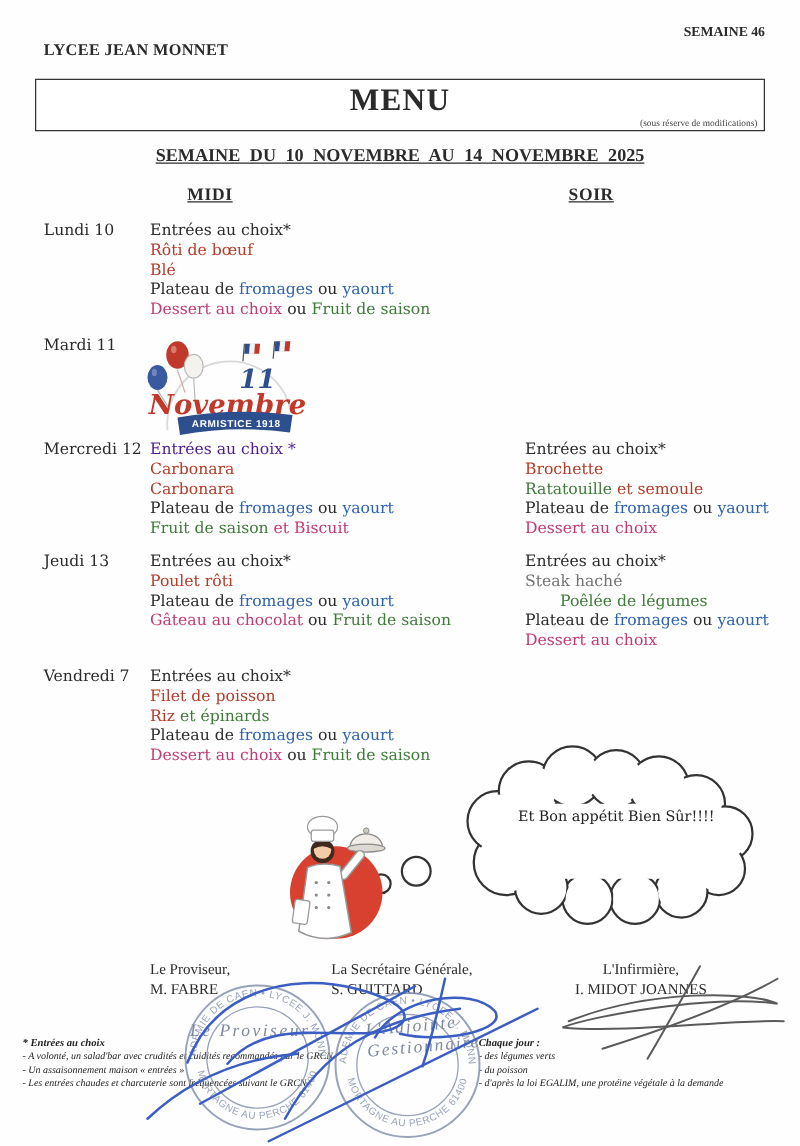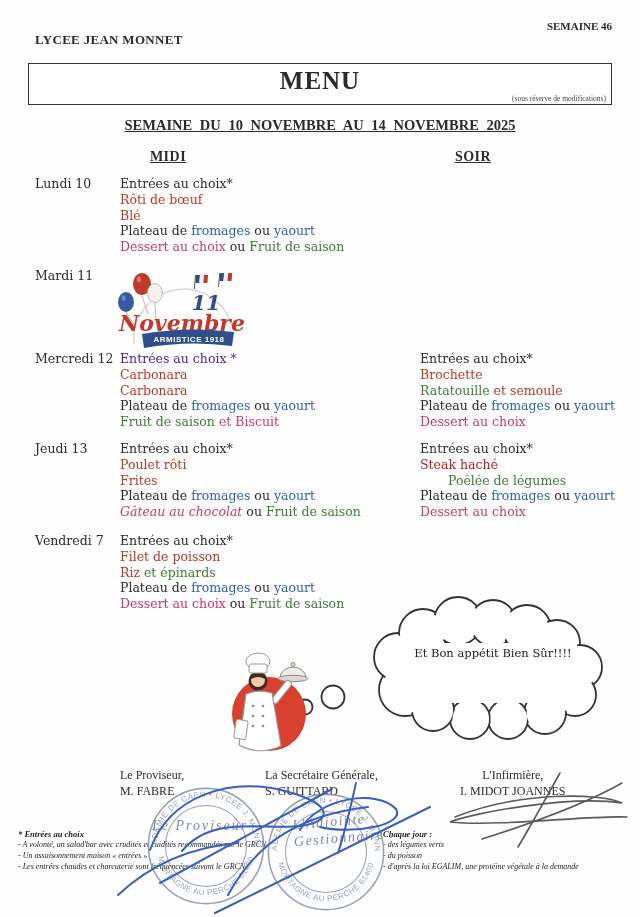--- a/index.html
+++ b/index.html
@@ -98,27 +98,26 @@
           <div class="menu-line"><span style="color: rgb(62, 123, 57);">Ratatouille</span><span style="color: rgb(180, 59, 40); text-align: center;"> et semoule</span></div>
           <div class="menu-line"><span style="color: rgb(43, 43, 43);">Plateau de </span><span style="color: rgb(46, 98, 174);">fromages</span><span style="color: rgb(43, 43, 43);"> ou </span><span style="color: rgb(46, 98, 174);">yaourt</span></div>
           <div class="menu-line"><span style="color: rgb(194, 58, 116);">Dessert au choix</span></div>
         </div>
       </div>
       <div class="day-row">
         <div class="day-label">Jeudi 13</div>
         <div class="day-col midi">
           <div class="menu-line"><span style="color: rgb(43, 43, 43);">Entrées au choix*</span></div>
           <div class="menu-line"><span style="color: rgb(180, 59, 40);">Poulet rôti</span></div>
-          <div class="menu-line"><span style="color: rgb(180, 59, 40);">Frites</span></div>
-          <div class="menu-line"><span style="color: rgb(43, 43, 43);">Plateau de </span><span style="color: rgb(46, 98, 174);">fromages</span><span style="color: rgb(43, 43, 43);"> ou </span><span style="color: rgb(46, 98, 174);">yaourt</span></div>
-          <div class="menu-line"><span style="color: rgb(194, 58, 116); font-style: italic;">Gâteau au chocolat</span><span style="color: rgb(43, 43, 43);"> ou </span><span style="color: rgb(62, 123, 57);">Fruit de saison</span></div>
+          <div class="menu-line"><span style="color: rgb(43, 43, 43);">Plateau de </span><span style="color: rgb(46, 98, 174);">fromages</span><span style="color: rgb(43, 43, 43);"> ou </span><span style="color: rgb(46, 98, 174);">yaourt</span></div>
+          <div class="menu-line"><span style="color: rgb(194, 58, 116);">Gâteau au chocolat</span><span style="color: rgb(43, 43, 43);"> ou </span><span style="color: rgb(62, 123, 57);">Fruit de saison</span></div>
         </div>
         <div class="day-col soir">
           <div class="menu-line"><span style="color: rgb(43, 43, 43);">Entrées au choix*</span></div>
-          <div class="menu-line"><span style="color: #b91c1c; text-align: right;">Steak haché</span></div>
+          <div class="menu-line"><span style="color: #737373; text-align: right;">Steak haché</span></div>
           <div class="menu-line"><span style="color: rgb(62, 123, 57); margin-left: 28px;">Poêlée de légumes</span></div>
           <div class="menu-line"><span style="color: rgb(43, 43, 43);">Plateau de </span><span style="color: rgb(46, 98, 174);">fromages</span><span style="color: rgb(43, 43, 43);"> ou </span><span style="color: rgb(46, 98, 174);">yaourt</span></div>
           <div class="menu-line"><span style="color: rgb(194, 58, 116);">Dessert au choix</span></div>
         </div>
       </div>
       <div class="day-row">
         <div class="day-label">Vendredi 7</div>
         <div class="day-col midi">
           <div class="menu-line"><span style="color: rgb(43, 43, 43);">Entrées au choix*</span></div>
           <div class="menu-line"><span style="color: rgb(180, 59, 40);">Filet de poisson</span></div>

